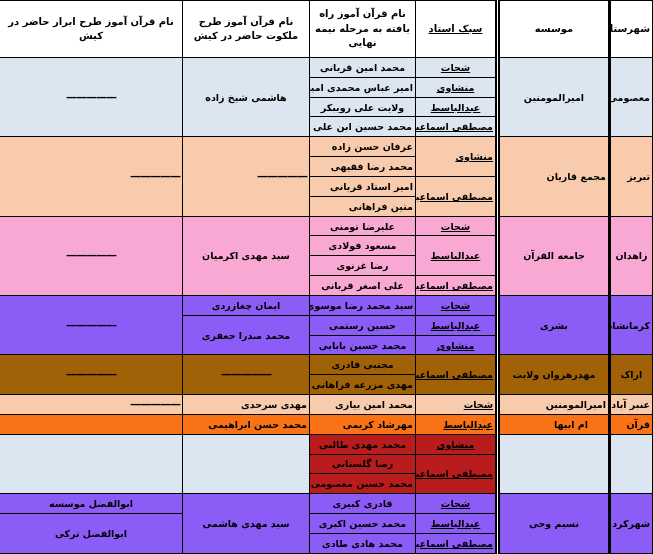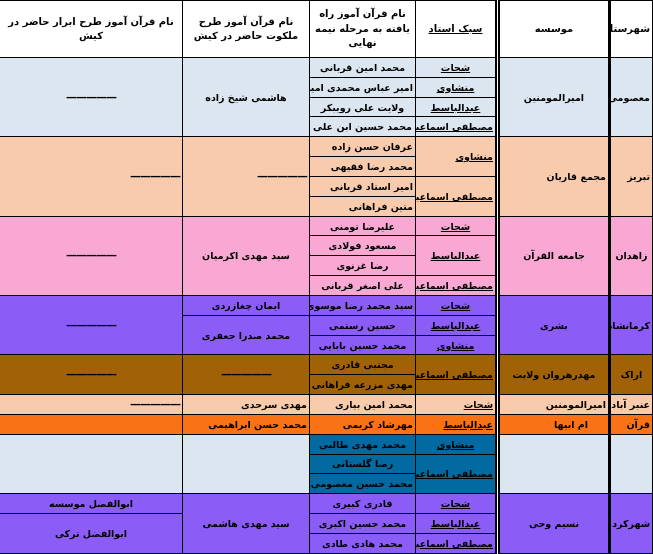--- a/index.html
+++ b/index.html
@@ -23,21 +23,21 @@
   
   .col-style{border-right:5px double #000;text-decoration:underline;}
   
   .c1{background:#DCE6F1;text-align:center;}  
   .c2{background:#F8CBAD;text-align:right;}  
   .c3{background:#f9a8d4;}  
   .c4{background:#8b5cf6;margin-left:24px;}  
   .c5{background:#a16207;}  
   .c6{background:#f97316;padding-left:36px;}  
   .c7{background:#DCE6F1;}  
-  .cw{background:#0369a1;}
+  .cw{background:#b91c1c;}
   .dash{letter-spacing:-1px;font-size:11px;}
 </style>
 </head>
 <body>
 
 <div class="sheet">
   <table>
     <colgroup>
       <col style="width:43px">
         <col style="width:112px">

